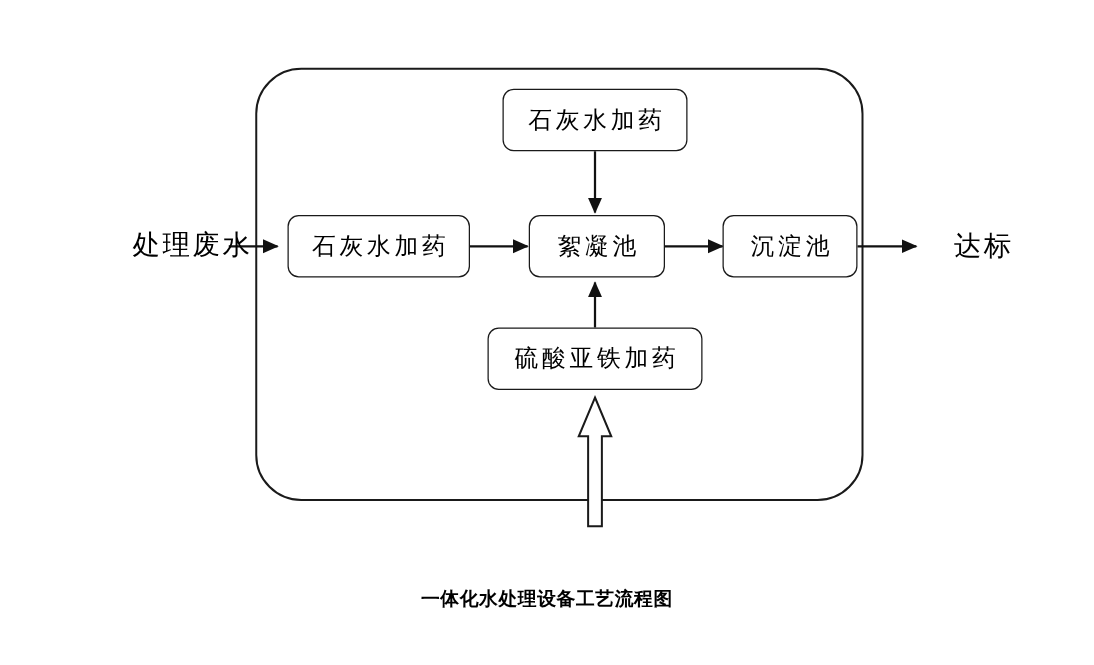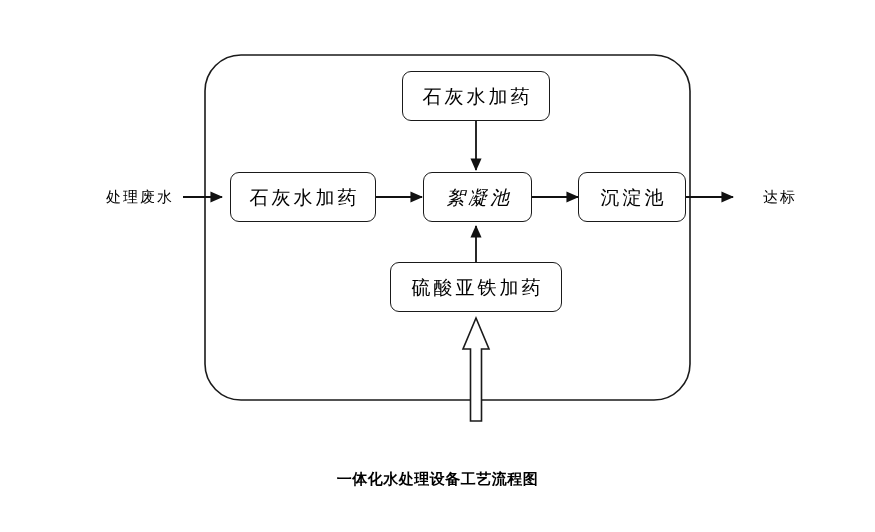--- a/index.html
+++ b/index.html
@@ -37,21 +37,21 @@
     color: #000000;
     font-size: 19px;
     letter-spacing: 3px;
     text-indent: 3px;
     white-space: nowrap;
     line-height: 1;
   }
   .free-label {
     position: absolute;
     color: #000000;
-    font-size: 15px;
+    font-size: 22px;
     letter-spacing: 2px;
     white-space: nowrap;
     line-height: 1;
     display: flex;
     align-items: center;
   }
   #caption {
     position: absolute;
     left: 0;
     top: 470px;
@@ -100,21 +100,21 @@
   </svg>
 
   <div class="free-label" style="left:106px; top:183px; width:78px; height:28px;">处理废水</div>
 
   <div class="free-label" style="left:763px; top:183px; width:60px; height:28px;font-family:Liberation Serif, serif;">达标</div>
 
   <div class="node" style="left:230px; top:172px; width:146px; height:50px;">石灰水加药</div>
 
   <div class="node" style="left:402px; top:71px; width:148px; height:50px;">石灰水加药</div>
 
-  <div class="node" style="left:423px; top:172px; width:109px; height:50px;font-style:italic;">絮凝池</div>
+  <div class="node" style="left:423px; top:172px; width:109px; height:50px;">絮凝池</div>
 
   <div class="node" style="left:578px; top:172px; width:108px; height:50px;">沉淀池</div>
 
   <div class="node" style="left:390px; top:262px; width:172px; height:50px;">硫酸亚铁加药</div>
 
   <div id="caption">一体化水处理设备工艺流程图</div>
 
 </div>
 
 </body></html>

